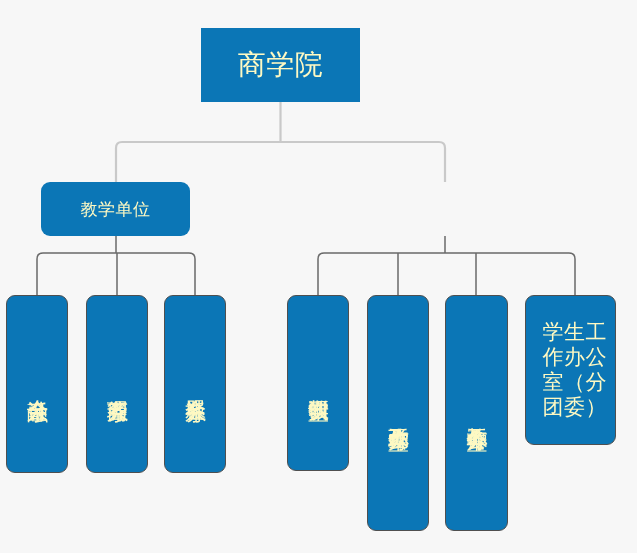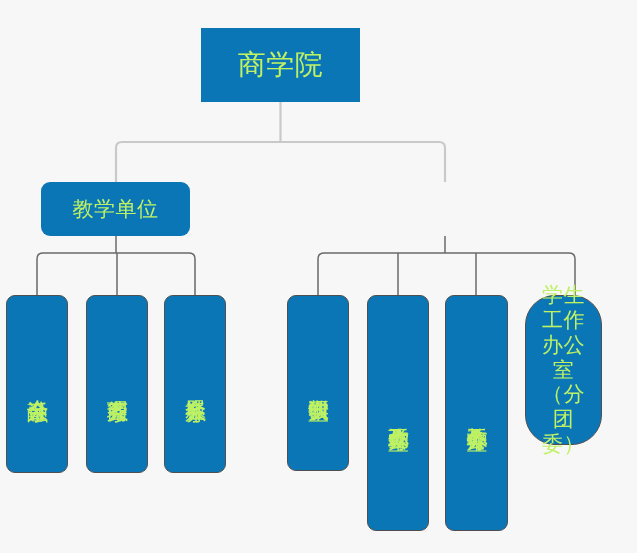--- a/index.html
+++ b/index.html
@@ -27,22 +27,22 @@
     height: 553px;
     pointer-events: none;
   }
 
   .node {
     position: absolute;
     box-sizing: border-box;
     display: flex;
     align-items: center;
     justify-content: center;
-    text-align: center;
-    color: #bef264;
+    text-align: right;
+    color: #fef9c3;
     background: #0b76b6;
     line-height: 1.18;
     letter-spacing: 0.5px;
   }
 
   
   .node.root {
     left: 201px;
     top: 28px;
     width: 159px;
@@ -50,21 +50,21 @@
     border-radius: 0;
     font-size: 28px;
   }
 
   
   .node.l2 {
     top: 182px;
     width: 149px;
     height: 54px;
     border-radius: 9px;
-    font-size: 21px;
+    font-size: 17px;
   }
   .node.l2.teach  { left: 41px; }
   .node.l2.funct  { left: 371px; }
 
   
   .node.leaf {
     top: 295px;
     border: 1.6px solid #4f4f4f;
     border-radius: 9px;
     font-size: 21px;
@@ -87,24 +87,23 @@
   
   .leaf.a1 { left: 6px;   width: 62px;  height: 178px; }
   .leaf.a2 { left: 86px;  width: 62px;  height: 178px; }
   .leaf.a3 { left: 164px; width: 62px;  height: 178px; }
 
   
   .leaf.b1 { left: 287px; width: 62px;  height: 176px; }
   .leaf.b2 { left: 367px; width: 62px;  height: 236px; }
   .leaf.b3 { left: 445px; width: 63px;  height: 236px; }
   .leaf.b4 {
-    left: 525px; width: 77px; height: 150px;
+    left: 525px; width: 91px; height: 150px;
     writing-mode: horizontal-tb;
     padding: 4px 8px;
-    border-radius: 30px;
   }
   .leaf.b4 span {
     writing-mode: horizontal-tb;
     text-orientation: mixed;
     display: block;
   }
 </style>
 </head>
 <body>
 

